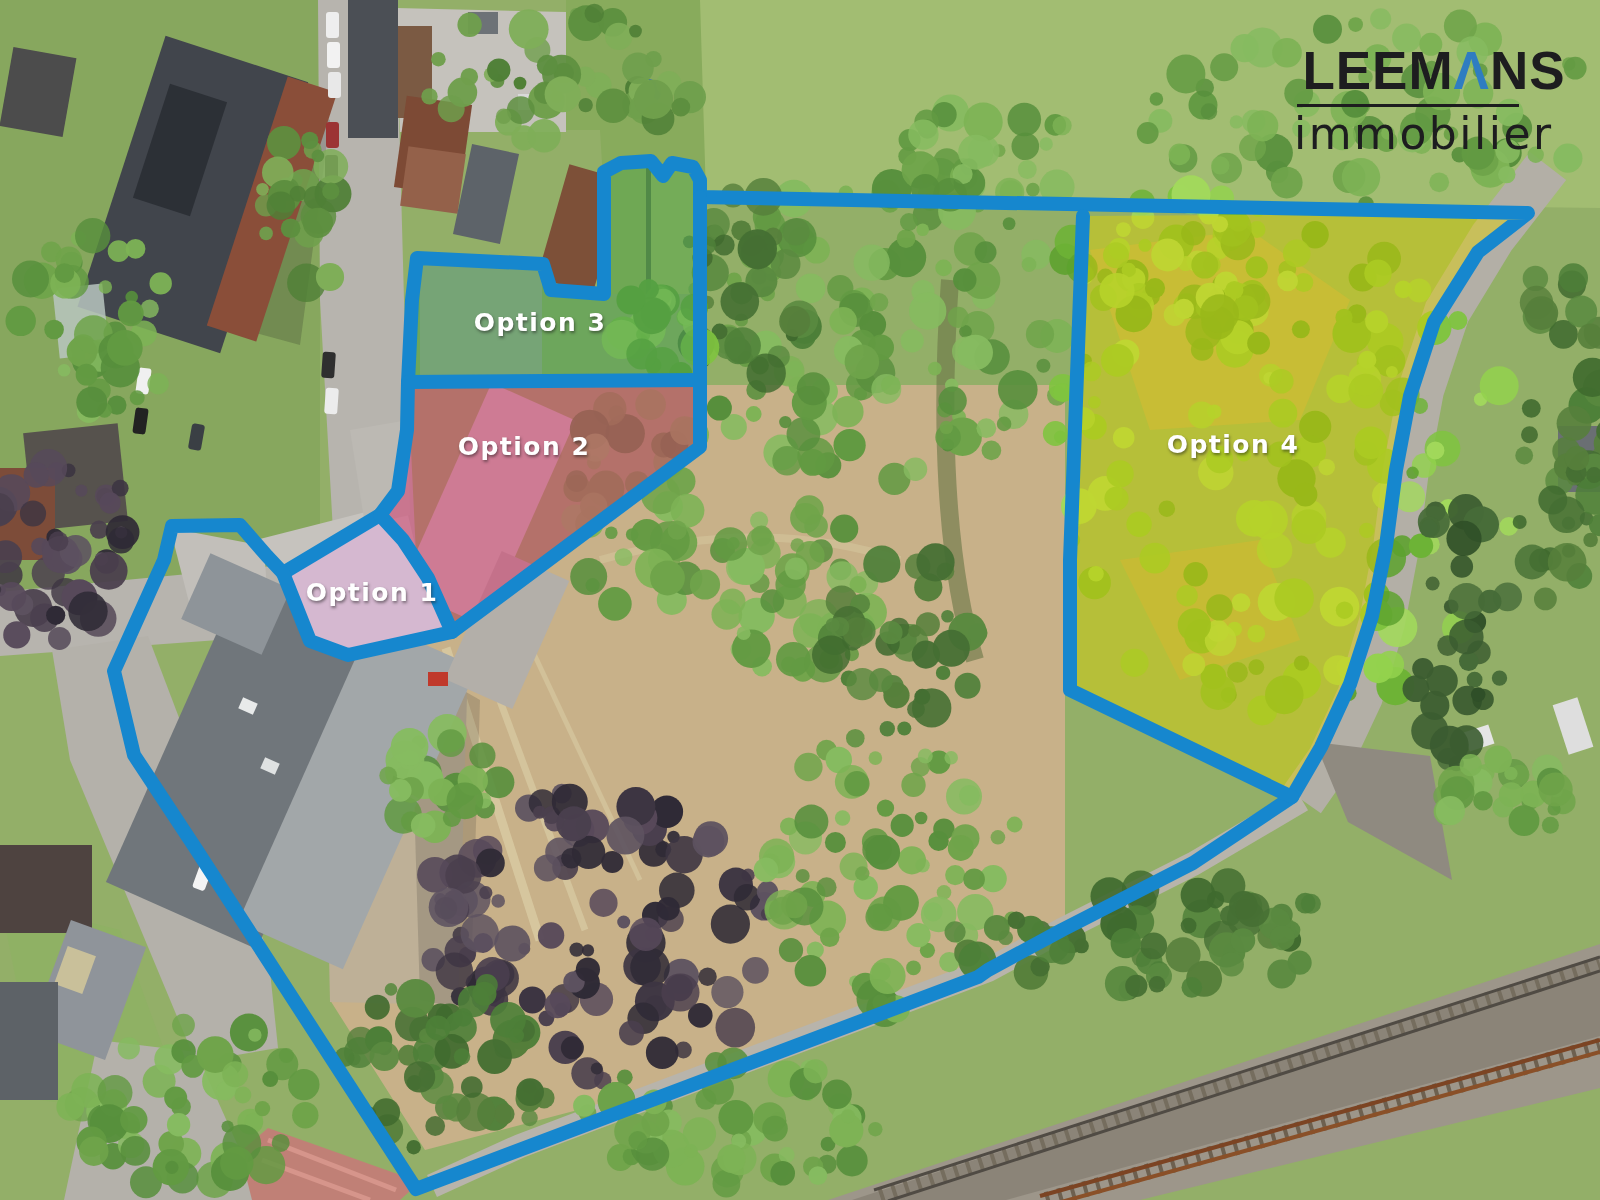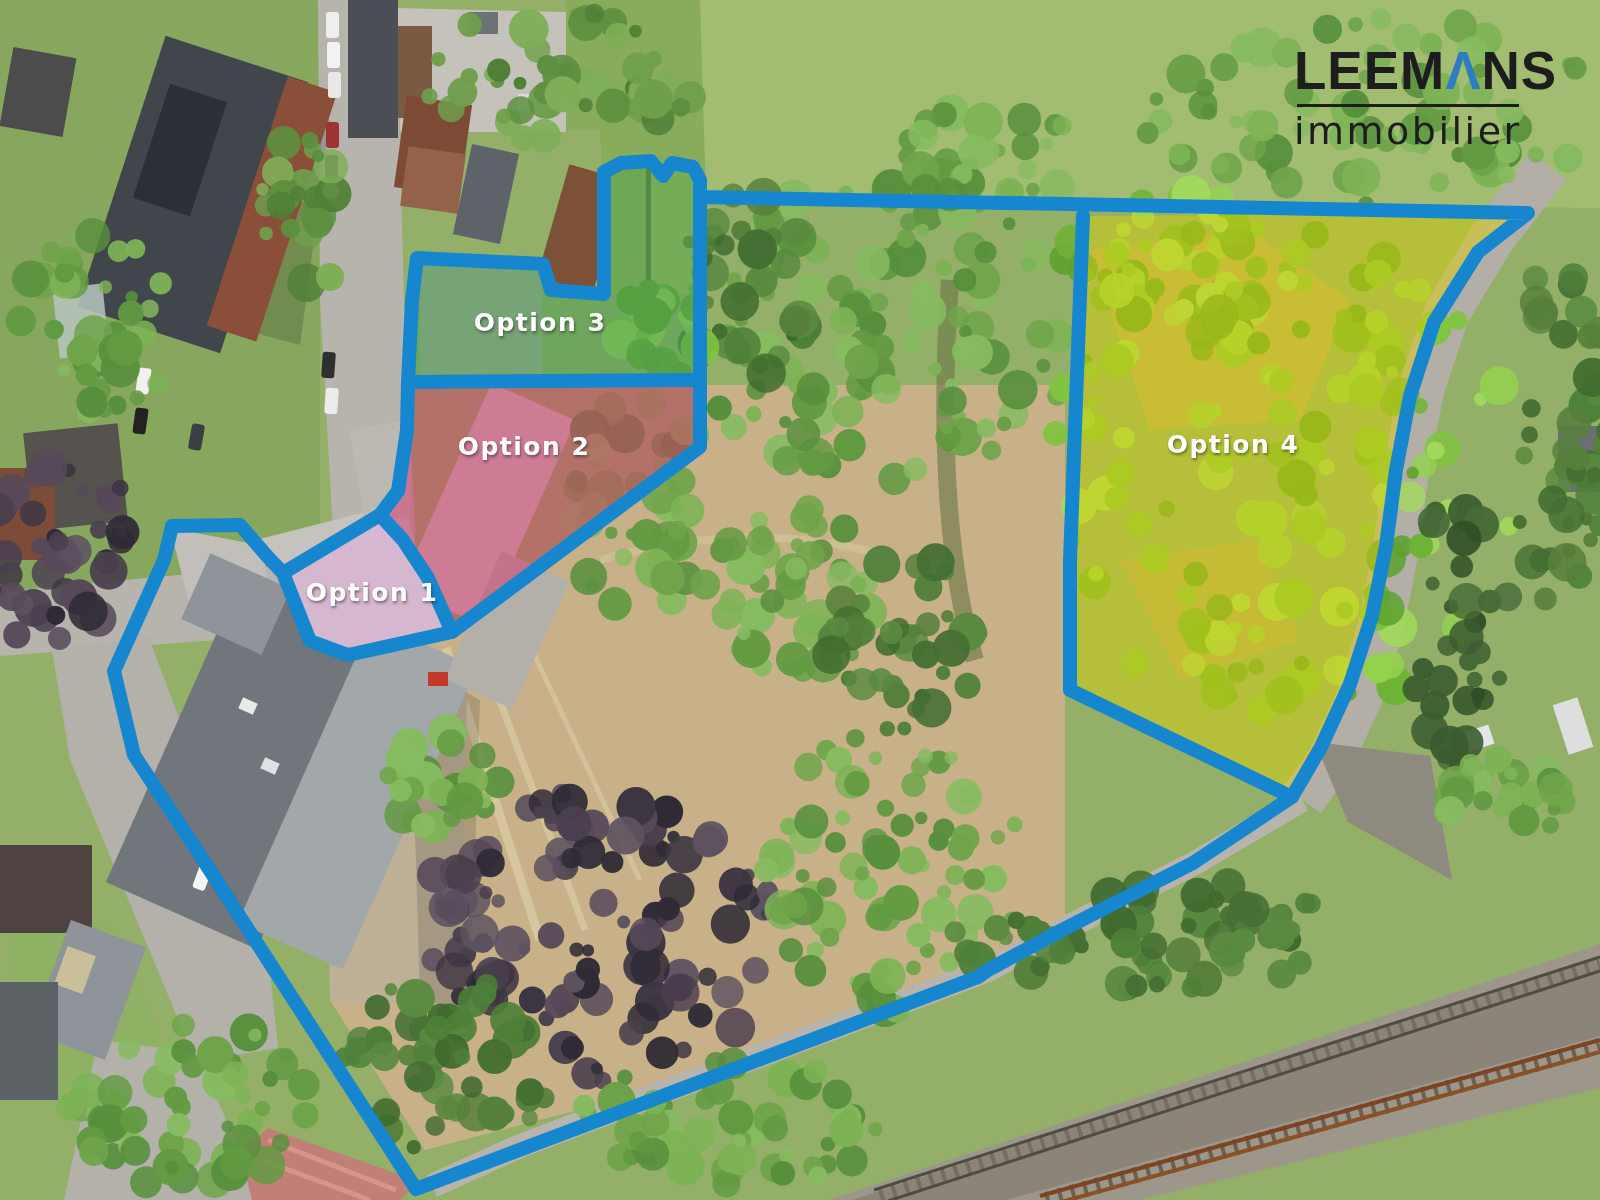--- a/index.html
+++ b/index.html
@@ -3,24 +3,24 @@
 <meta charset="utf-8">
 <style>
   html,body{margin:0;padding:0;background:#222;}
   .stage{position:relative;width:1600px;height:1200px;overflow:hidden;background:#93af68;
          font-family:"DejaVu Sans",sans-serif;}
   .stage svg{position:absolute;left:0;top:0;display:block;}
   .zlab{font-family:"DejaVu Sans",sans-serif;font-size:25px;font-weight:bold;fill:#ffffff;
         letter-spacing:1.5px;text-shadow:1px 2px 3px rgba(25,25,25,.5);}
   .logo{position:absolute;left:1294px;top:44px;width:280px;}
   .brand{font-family:"Liberation Sans",sans-serif;font-size:53px;font-weight:700;
-         letter-spacing:1px;color:#1d1d1f;line-height:1;white-space:nowrap;}
+         letter-spacing:1px;color:#1d1d1f;line-height:1;white-space:nowrap;text-align:center;}
   .brand .accent{color:#2f7dc1;}
   .brand-rule{height:3px;background:#1d1d1f;width:222px;margin:7px 0 5px 3px;}
-  .brand-sub{font-family:"DejaVu Sans",sans-serif;font-size:38px;font-weight:400;
+  .brand-sub{font-family:"DejaVu Sans",sans-serif;font-size:44px;font-weight:400;
              letter-spacing:2.5px;color:#1d1d1f;line-height:1;white-space:nowrap;}
 </style>
 </head>
 <body>
 
 <div class="stage">
 <svg width="1600" height="1200" viewBox="0 0 1600 1200">
 
   <g>
     <rect x="0" y="0" width="1600" height="1200" fill="#93af68"></rect>

